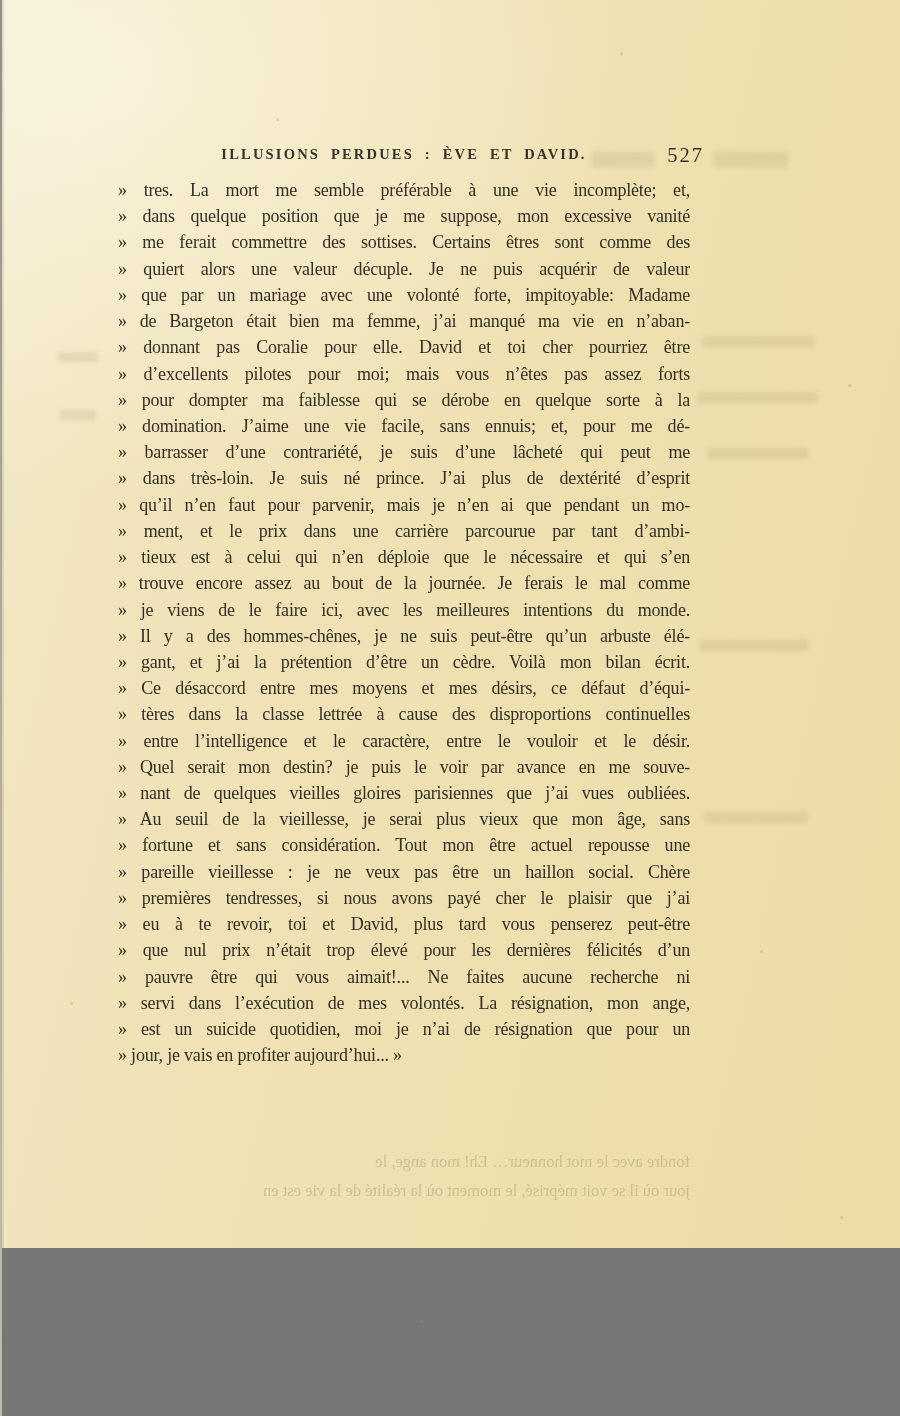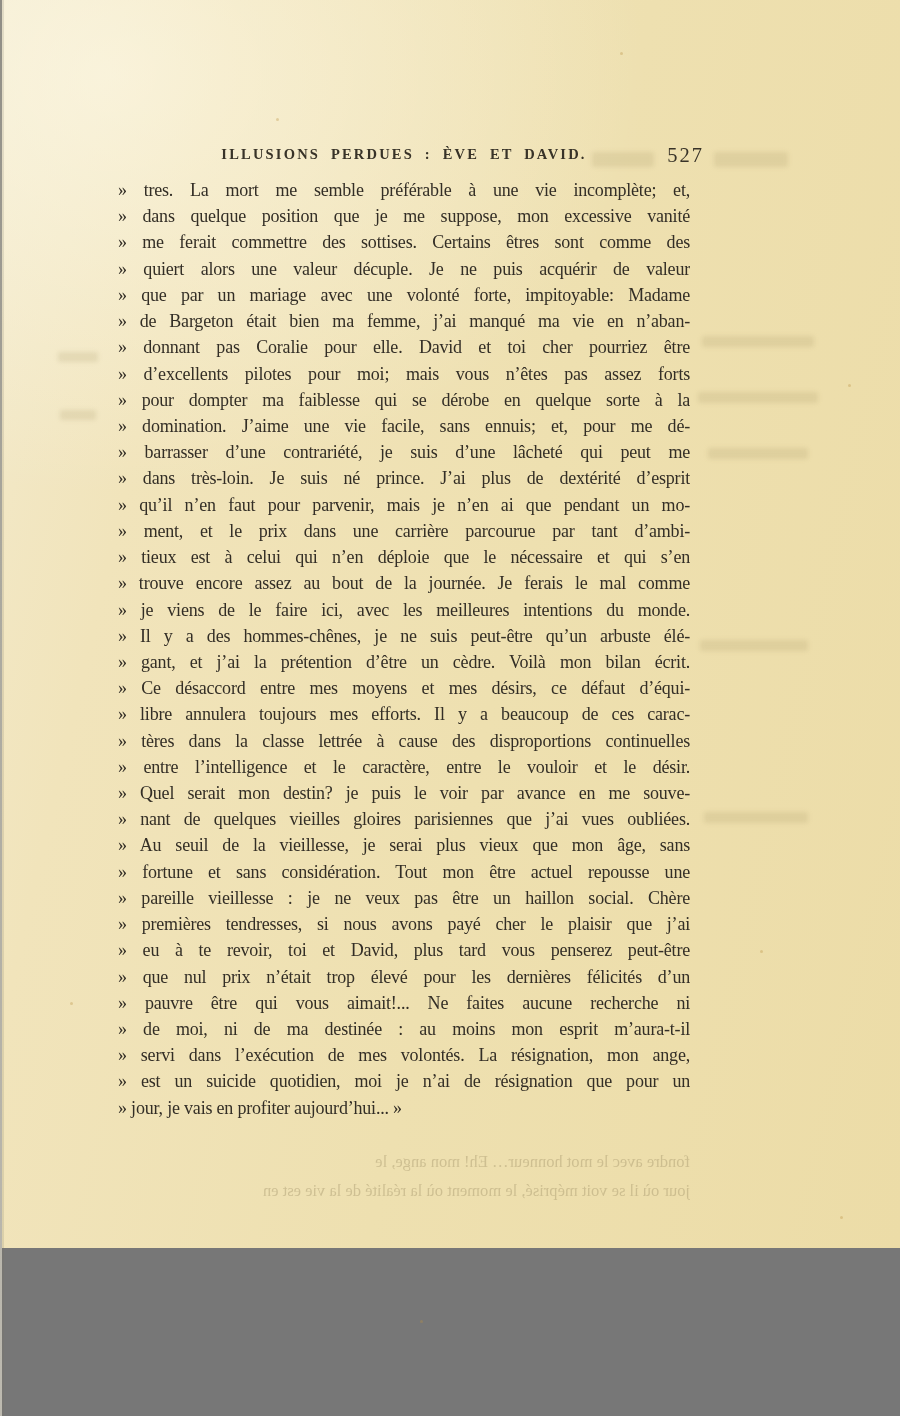--- a/index.html
+++ b/index.html
@@ -74,33 +74,31 @@
       <div class="line">» barrasser d’une contrariété, je suis d’une lâcheté qui peut me</div>
       <div class="line">» dans très-loin. Je suis né prince. J’ai plus de dextérité d’esprit</div>
       <div class="line">» qu’il n’en faut pour parvenir, mais je n’en ai que pendant un mo-</div>
       <div class="line">» ment, et le prix dans une carrière parcourue par tant d’ambi-</div>
       <div class="line">» tieux est à celui qui n’en déploie que le nécessaire et qui s’en</div>
       <div class="line">» trouve encore assez au bout de la journée. Je ferais le mal comme</div>
       <div class="line">» je viens de le faire ici, avec les meilleures intentions du monde.</div>
       <div class="line">» Il y a des hommes-chênes, je ne suis peut-être qu’un arbuste élé-</div>
       <div class="line">» gant, et j’ai la prétention d’être un cèdre. Voilà mon bilan écrit.</div>
       <div class="line">» Ce désaccord entre mes moyens et mes désirs, ce défaut d’équi-</div>
-      <div class="line">» libre annulera toujours mes efforts. Il y a beaucoup de ces carac-</div>
       <div class="line">» tères dans la classe lettrée à cause des disproportions continuelles</div>
       <div class="line">» entre l’intelligence et le caractère, entre le vouloir et le désir.</div>
       <div class="line">» Quel serait mon destin? je puis le voir par avance en me souve-</div>
       <div class="line">» nant de quelques vieilles gloires parisiennes que j’ai vues oubliées.</div>
       <div class="line">» Au seuil de la vieillesse, je serai plus vieux que mon âge, sans</div>
       <div class="line">» fortune et sans considération. Tout mon être actuel repousse une</div>
       <div class="line">» pareille vieillesse : je ne veux pas être un haillon social. Chère</div>
       <div class="line">» premières tendresses, si nous avons payé cher le plaisir que j’ai</div>
       <div class="line">» eu à te revoir, toi et David, plus tard vous penserez peut-être</div>
       <div class="line">» que nul prix n’était trop élevé pour les dernières félicités d’un</div>
       <div class="line">» pauvre être qui vous aimait!... Ne faites aucune recherche ni</div>
-      <div class="line">» de moi, ni de ma destinée : au moins mon esprit m’aura-t-il</div>
       <div class="line">» servi dans l’exécution de mes volontés. La résignation, mon ange,</div>
       <div class="line">» est un suicide quotidien, moi je n’ai de résignation que pour un</div>
       <div class="line">» jour, je vais en profiter aujourd’hui... »</div>
     </div>
 
   <div class="bleed-line bleed-1">fondre avec le mot honneur… Eh! mon ange, le</div>
   <div class="bleed-line bleed-2">jour où il se voit méprisé, le moment où la réalité de la vie est en</div>
 
   <div class="smudge" style="left:592px;top:152px;width:62px;height:15px;"></div>
   <div class="smudge" style="left:714px;top:152px;width:74px;height:15px;"></div>

